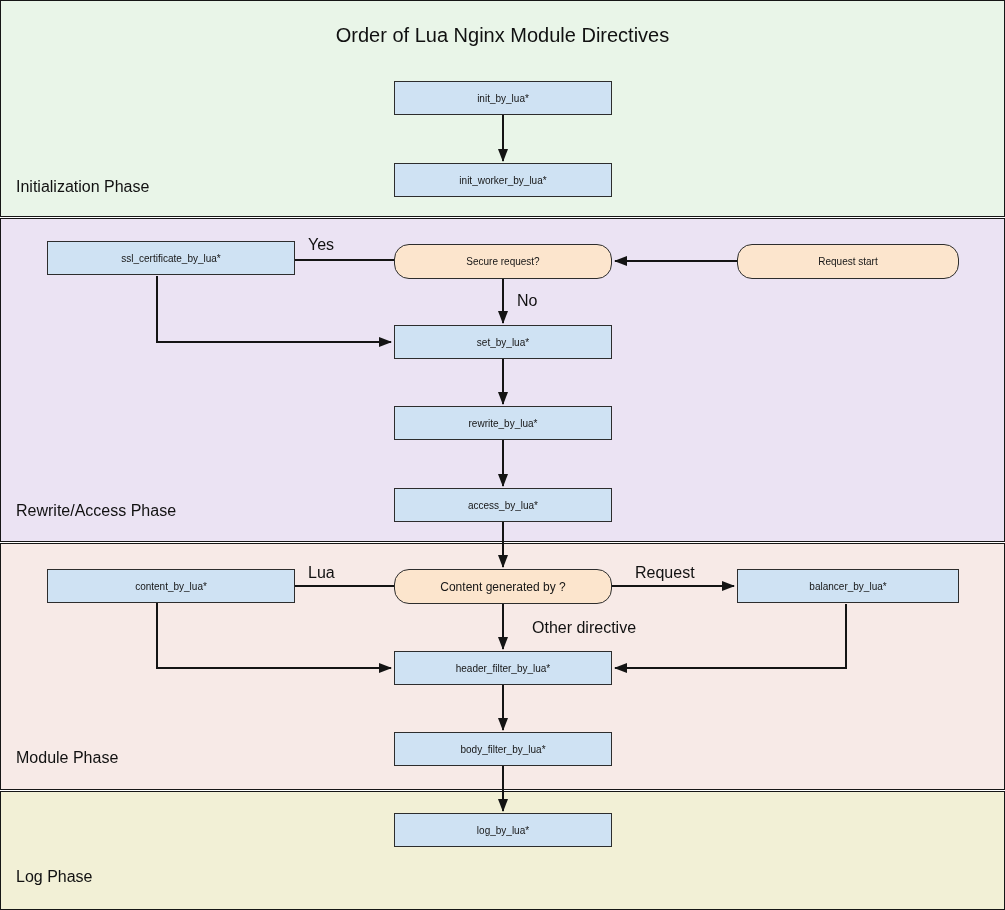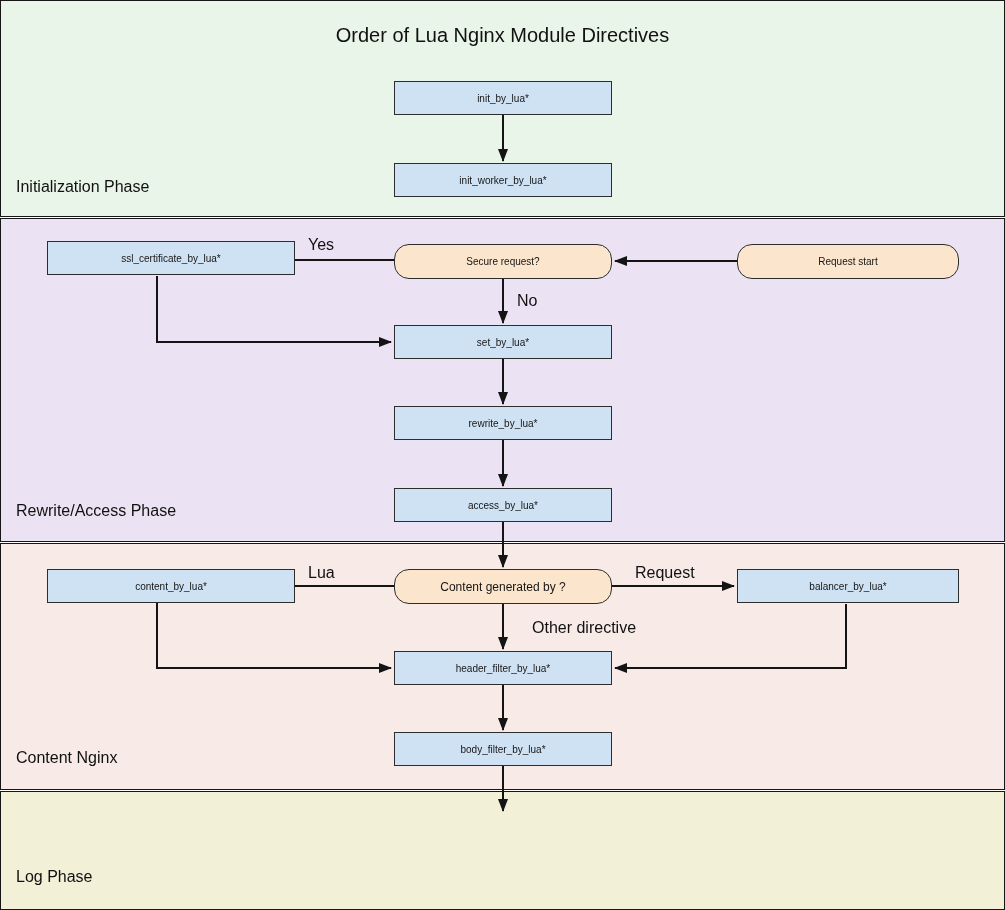--- a/index.html
+++ b/index.html
@@ -83,21 +83,21 @@
 
   <div class="band band-init"></div>
   <div class="band band-rewrite"></div>
   <div class="band band-content"></div>
   <div class="band band-log"></div>
 
   <div class="diagram-title">Order of Lua Nginx Module Directives</div>
 
   <div class="phase-label" style="top:178px">Initialization Phase</div>
   <div class="phase-label" style="top:502px">Rewrite/Access Phase</div>
-  <div class="phase-label" style="top:749px">Content Nginx</div>
+  <div class="phase-label" style="top:749px">Module Phase</div>
   <div class="phase-label" style="top:868px">Log Phase</div>
 
   <svg class="arrows" width="1005" height="910" viewBox="0 0 1005 910">
     <defs>
       <marker id="arrow" viewBox="0 0 13 10" refX="12" refY="5" markerWidth="13" markerHeight="10" markerUnits="userSpaceOnUse" orient="auto">
         <path d="M0,0 L13,5 L0,10 z" fill="#141414"></path>
       </marker>
     </defs>
     <g stroke="#141414" stroke-width="2" fill="none">
       <line x1="503" y1="115" x2="503" y2="161" marker-end="url(#arrow)"></line>
@@ -120,20 +120,21 @@
 
   <div class="node col-mid" style="top:81px">init_by_lua*</div>
   <div class="node col-mid" style="top:163px">init_worker_by_lua*</div>
   <div class="node col-mid decision" style="top:244px">Secure request?</div>
   <div class="node col-mid" style="top:325px">set_by_lua*</div>
   <div class="node col-mid" style="top:406px">rewrite_by_lua*</div>
   <div class="node col-mid" style="top:488px">access_by_lua*</div>
   <div class="node col-mid decision small-text" style="top:569px">Content generated by ?</div>
   <div class="node col-mid" style="top:651px">header_filter_by_lua*</div>
   <div class="node col-mid" style="top:732px">body_filter_by_lua*</div>
+  <div class="node col-mid" style="top:813px">log_by_lua*</div>
 
   <div class="node col-left" style="top:241px">ssl_certificate_by_lua*</div>
   <div class="node col-left" style="top:569px">content_by_lua*</div>
 
   <div class="node col-right decision" style="top:244px">Request start</div>
   <div class="node col-right" style="top:569px">balancer_by_lua*</div>
 
   <div class="edge-label center" style="left:308px; top:236px; width:48px">Yes</div>
   <div class="edge-label" style="left:517px; top:292px">No</div>
   <div class="edge-label center" style="left:308px; top:564px; width:48px">Lua</div>

